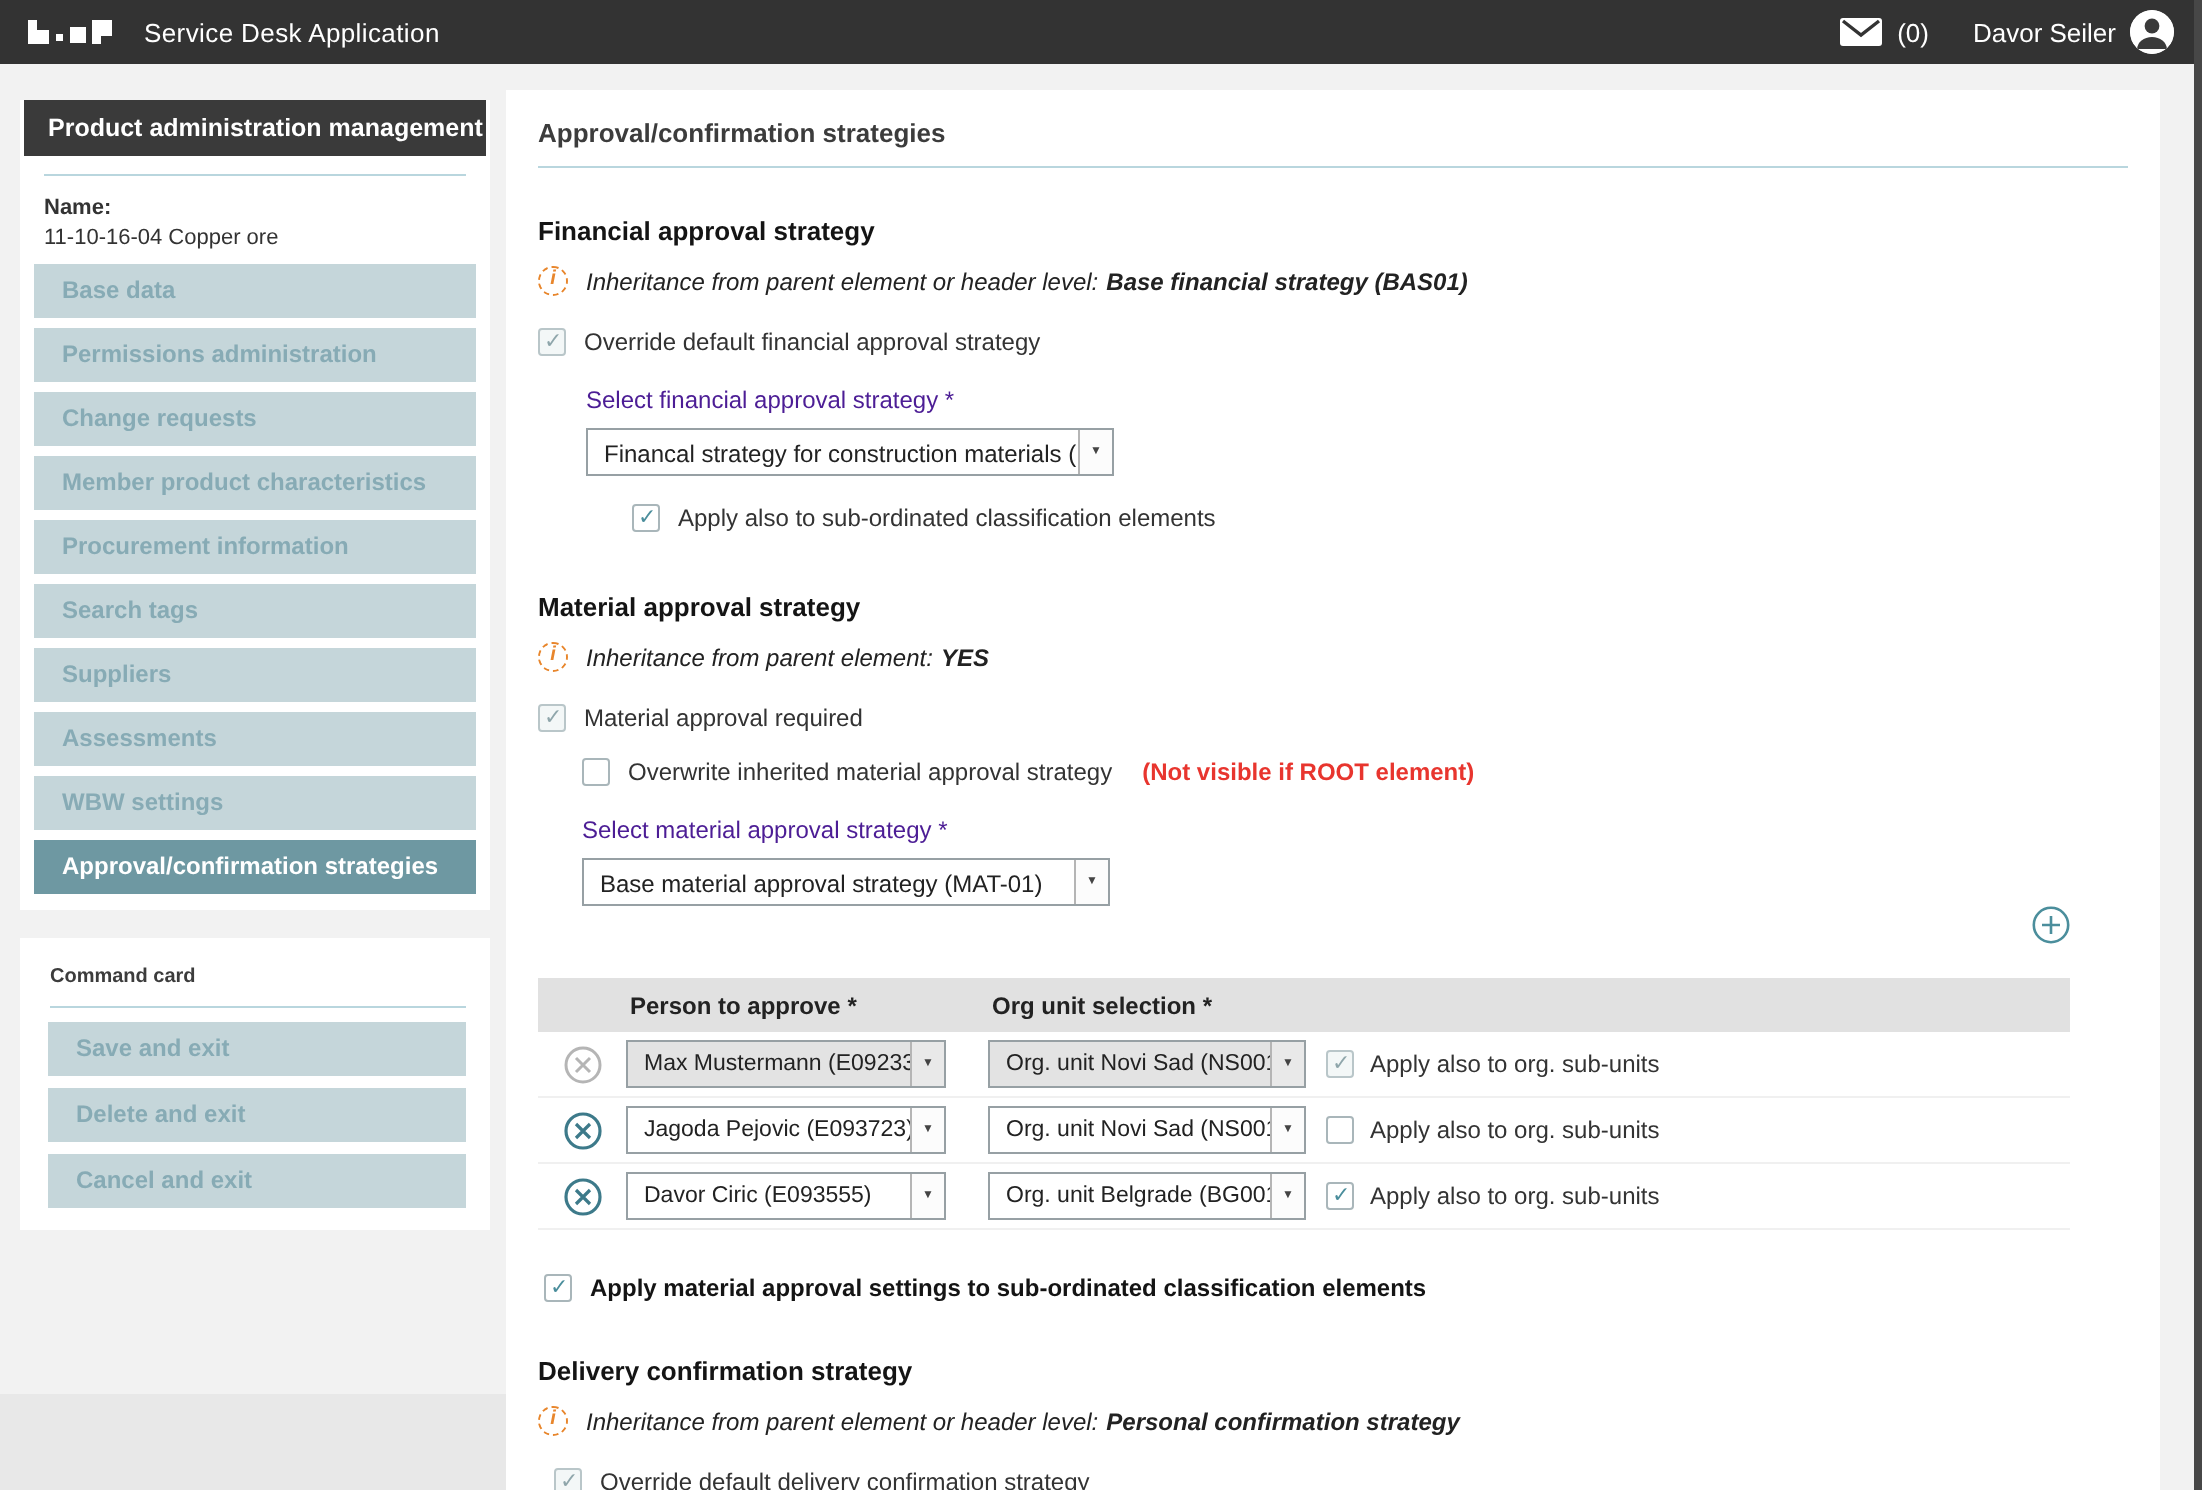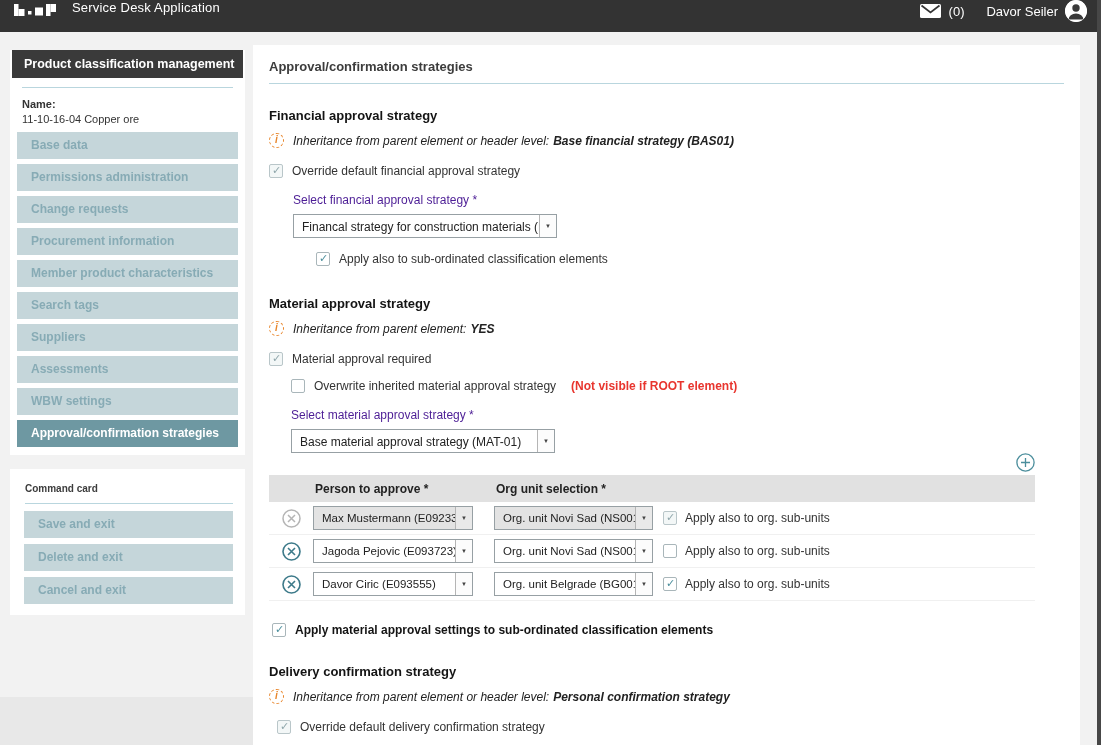--- a/index.html
+++ b/index.html
@@ -1,20 +1,20 @@
 <!DOCTYPE html>
 <html><head>
 <meta charset="utf-8">
 <style>
   * { box-sizing: border-box; margin: 0; padding: 0; }
   html,body { width:1101px; height:745px; overflow:hidden; }
   body { font-family:"Liberation Sans",sans-serif; font-size:12px; color:#333; background:#f2f2f2; position:relative; }
 
   
-  .appbar { height:32px; background:#333333; display:flex; align-items:flex-start; padding:0 14px; color:#fff; }
+  .appbar { height:32px; background:#333333; display:flex; align-items:center; padding:0 14px; color:#fff; }
   .logo { display:flex; align-items:flex-end; }
   .appbar-title { font-size:13px; margin-left:16px; font-weight:normal; letter-spacing:.2px; }
   .appbar-right { margin-left:auto; display:flex; align-items:center; }
   .mail-count { font-size:13px; margin-left:8px; }
   .user-name { font-size:13px; margin-left:22px; }
   .avatar { width:22px; height:22px; border-radius:50%; background:#fff; margin-left:7px; overflow:hidden; display:flex; align-items:center; justify-content:center; }
 
   
   .layout { display:flex; align-items:flex-start; padding:13px 0 0 10px; height:713px; }
   .card { background:#ffffff; }
@@ -56,21 +56,21 @@
   .ind-22 { margin-left:22px; }
   .ind-47 { margin-left:47px; }
   .ind-8  { margin-left:8px; }
   .ind-3  { margin-left:3px; }
   .red-note { color:#e8352e; font-weight:bold; margin-left:15px; font-size:12px; }
 
   .plus-row { width:766px; text-align:right; height:20px; margin-top:0px; }
   .plus-btn { display:inline-block; cursor:pointer; }
 
   .grid-cols { display:grid; grid-template-columns:44px 160px 21px 159px 10px 1fr; align-items:center; }
-  .t-header { width:766px; background:#e1e1e1; height:27px; font-weight:bold; color:#222; margin-top:2px; }
+  .t-header { width:766px; background:#e1e1e1; height:27px; font-weight:bold; color:#222; margin-top:16px; }
   .t-header .h-label { padding-left:2px; }
   .t-row { width:766px; height:33px; border-bottom:1px solid #f0f0f0; }
   .t-row .x-btn { justify-self:center; cursor:pointer; line-height:0; }
   .row-select { width:100%; margin-top:0; }
   .row-select .val { font-size:11.5px; }
   .row-select.dis { background:#e3e3e3; }
   .row-select.dis .arrow { background:#e9e9e9; }
   .t-apply { display:flex; align-items:center; }
   .t-apply .cb { margin-right:8px; }
 
@@ -110,29 +110,29 @@
         <path d="M3.6 19.5 a7.4 6 0 0 1 14.8 0 Z" fill="#3a3a3a"></path>
       </svg>
     </span>
   </div>
 </div>
 
 <div class="layout">
 
   <div class="sidebar">
     <div class="card side-card1">
-      <div class="panel-title">Product classification management</div>
+      <div class="panel-title">Product administration management</div>
       <hr class="hr-teal">
       <div class="name-label">Name:</div>
       <div class="name-value">11-10-16-04 Copper ore</div>
       <div class="side-btn">Base data</div>
       <div class="side-btn">Permissions administration</div>
       <div class="side-btn">Change requests</div>
+      <div class="side-btn">Member product characteristics</div>
       <div class="side-btn">Procurement information</div>
-      <div class="side-btn">Member product characteristics</div>
       <div class="side-btn">Search tags</div>
       <div class="side-btn">Suppliers</div>
       <div class="side-btn">Assessments</div>
       <div class="side-btn">WBW settings</div>
       <div class="side-btn selected">Approval/confirmation strategies</div>
     </div>
 
     <div class="card cmd-card">
       <div class="cmd-head">Command card</div>
       <hr class="hr-teal">

